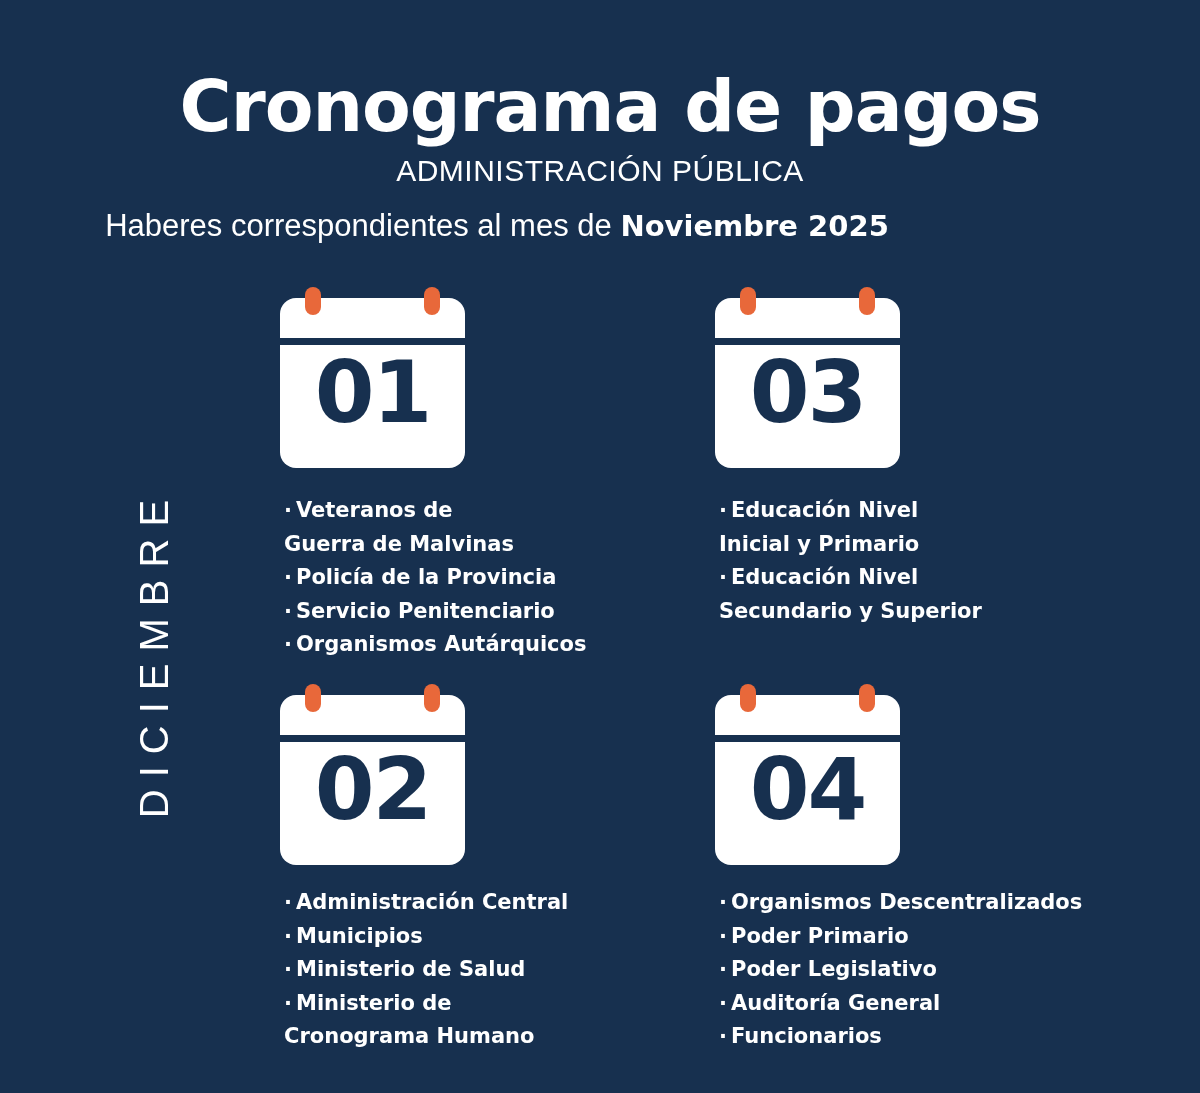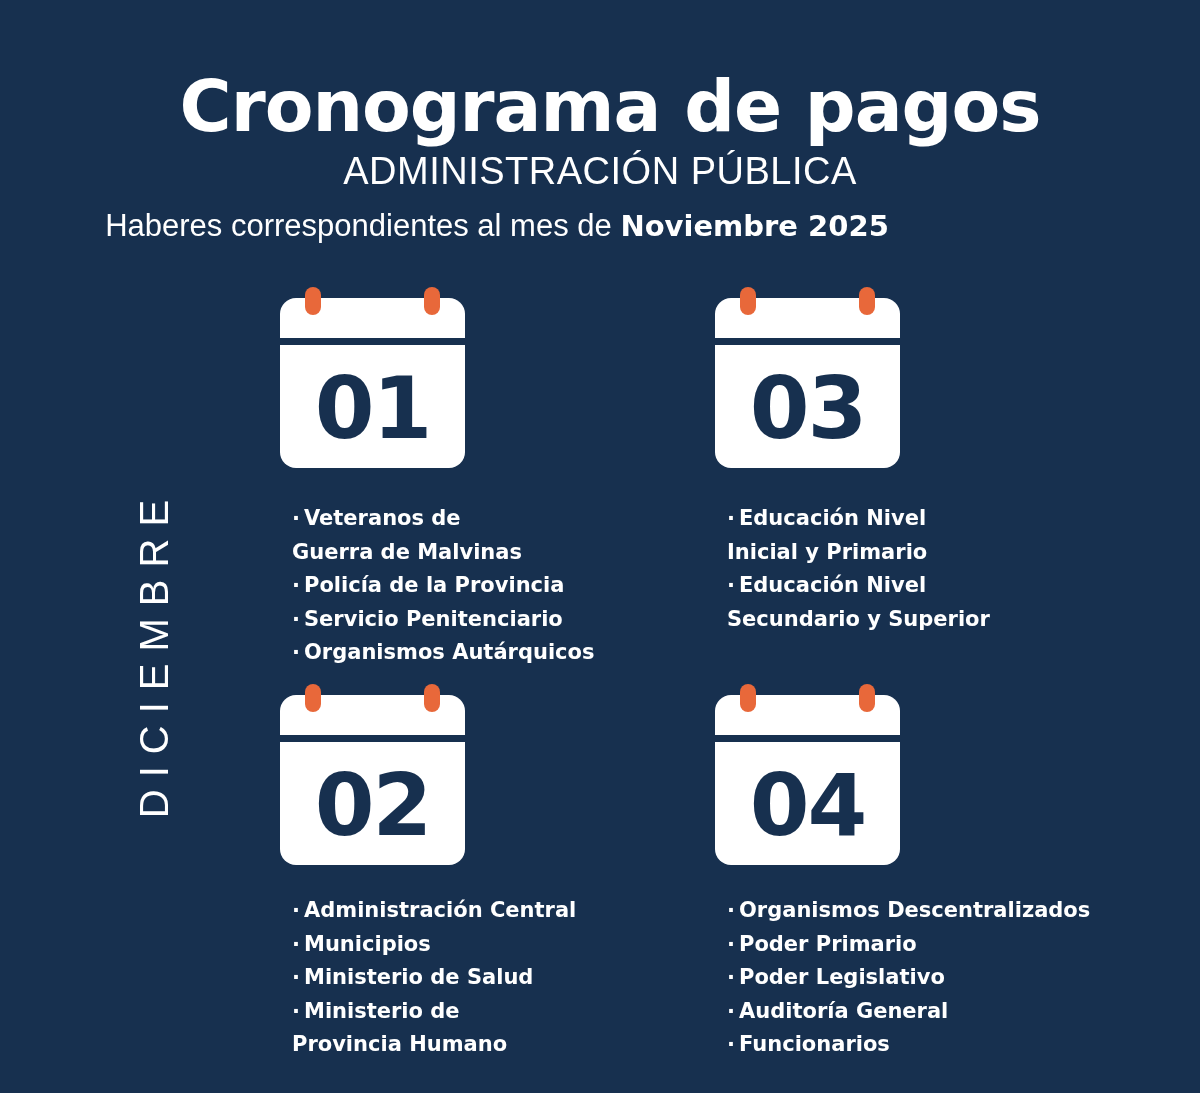--- a/index.html
+++ b/index.html
@@ -26,21 +26,21 @@
       letter-spacing: -1px;
       line-height: 90px;
       margin: 10px;
     }
     .subtitle {
       position: absolute;
       left: 0;
       top: 150px;
       width: 1200px;
       text-align: center;
-      font-size: 38px;
+      font-size: 30px;
       font-weight: normal;
       line-height: 42px;
       letter-spacing: 0.5px;
       font-family: "Liberation Sans", sans-serif;
     }
     .period {
       position: absolute;
       left: 0;
       top: 205px;
       width: 994px;
@@ -94,32 +94,32 @@
       width: 16px;
       height: 28px;
       border-radius: 8px;
       background: #e8683a;
     }
     .cal-ring.left { left: 25px; }
     .cal-ring.right { left: 144px; }
     .cal-day {
       position: absolute;
       left: 0;
-      top: 60px;
+      top: 44px;
       width: 185px;
       text-align: center;
       font-size: 86px;
       font-weight: bold;
       color: #17304f;
       line-height: 100px;
       letter-spacing: -2px;
     }
     .items {
       position: absolute;
-      margin: 12px;
+      margin: 4px;
       padding: 0;
       list-style: none;
       font-size: 21px;
       font-weight: bold;
       line-height: 33.6px;
       white-space: nowrap;
     }
     .items li {
       margin: 0;
       padding: 0;
@@ -171,21 +171,21 @@
   <div class="cal-divider"></div>
   <div class="cal-ring left"></div>
   <div class="cal-ring right"></div>
   <div class="cal-day">02</div>
 </div>
 <ul class="items" style="left:280px; top:882px;">
   <li><span class="bullet">·</span><span>Administración Central</span></li>
   <li><span class="bullet">·</span><span>Municipios</span></li>
   <li><span class="bullet">·</span><span>Ministerio de Salud</span></li>
   <li><span class="bullet">·</span><span>Ministerio de</span></li>
-  <li><span>Provincia Humano</span></li>
+  <li><span>Cronograma Humano</span></li>
 </ul>
 
 <div class="calendar" style="left:715px; top:695px;padding-left:33px;">
   <div class="cal-body"></div>
   <div class="cal-divider"></div>
   <div class="cal-ring left"></div>
   <div class="cal-ring right"></div>
   <div class="cal-day">04</div>
 </div>
 <ul class="items" style="left:715px; top:882px;">

